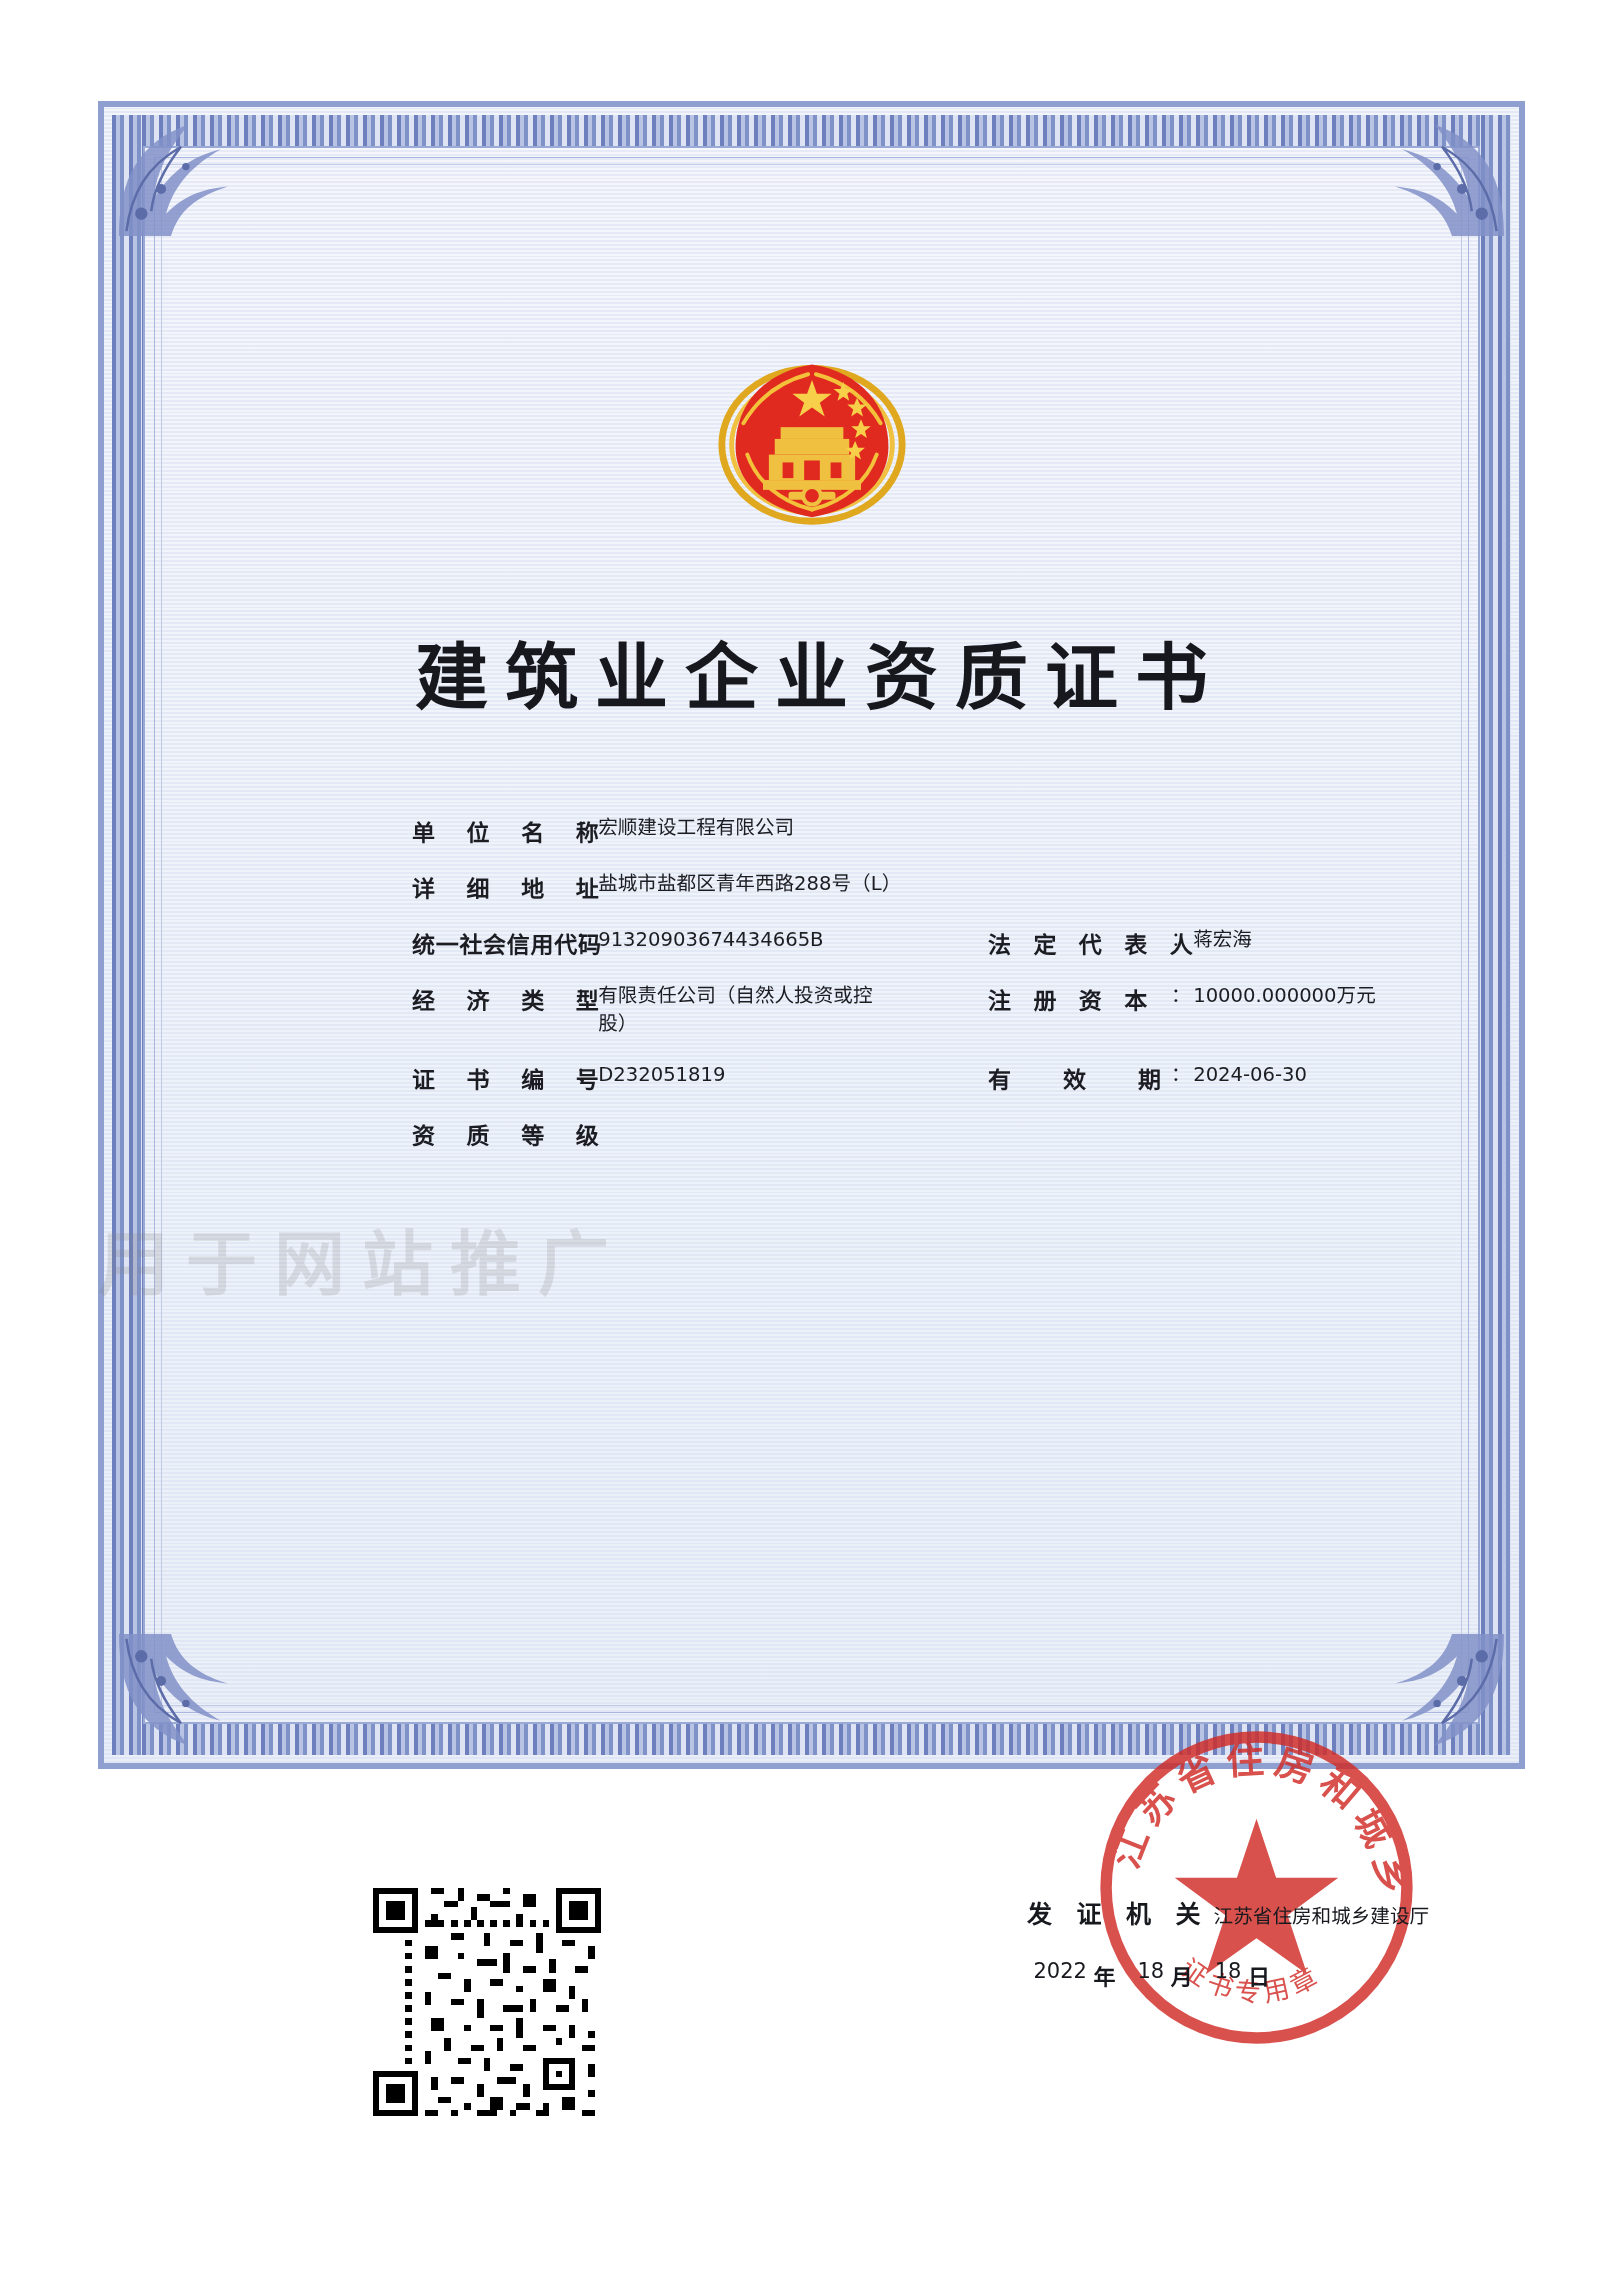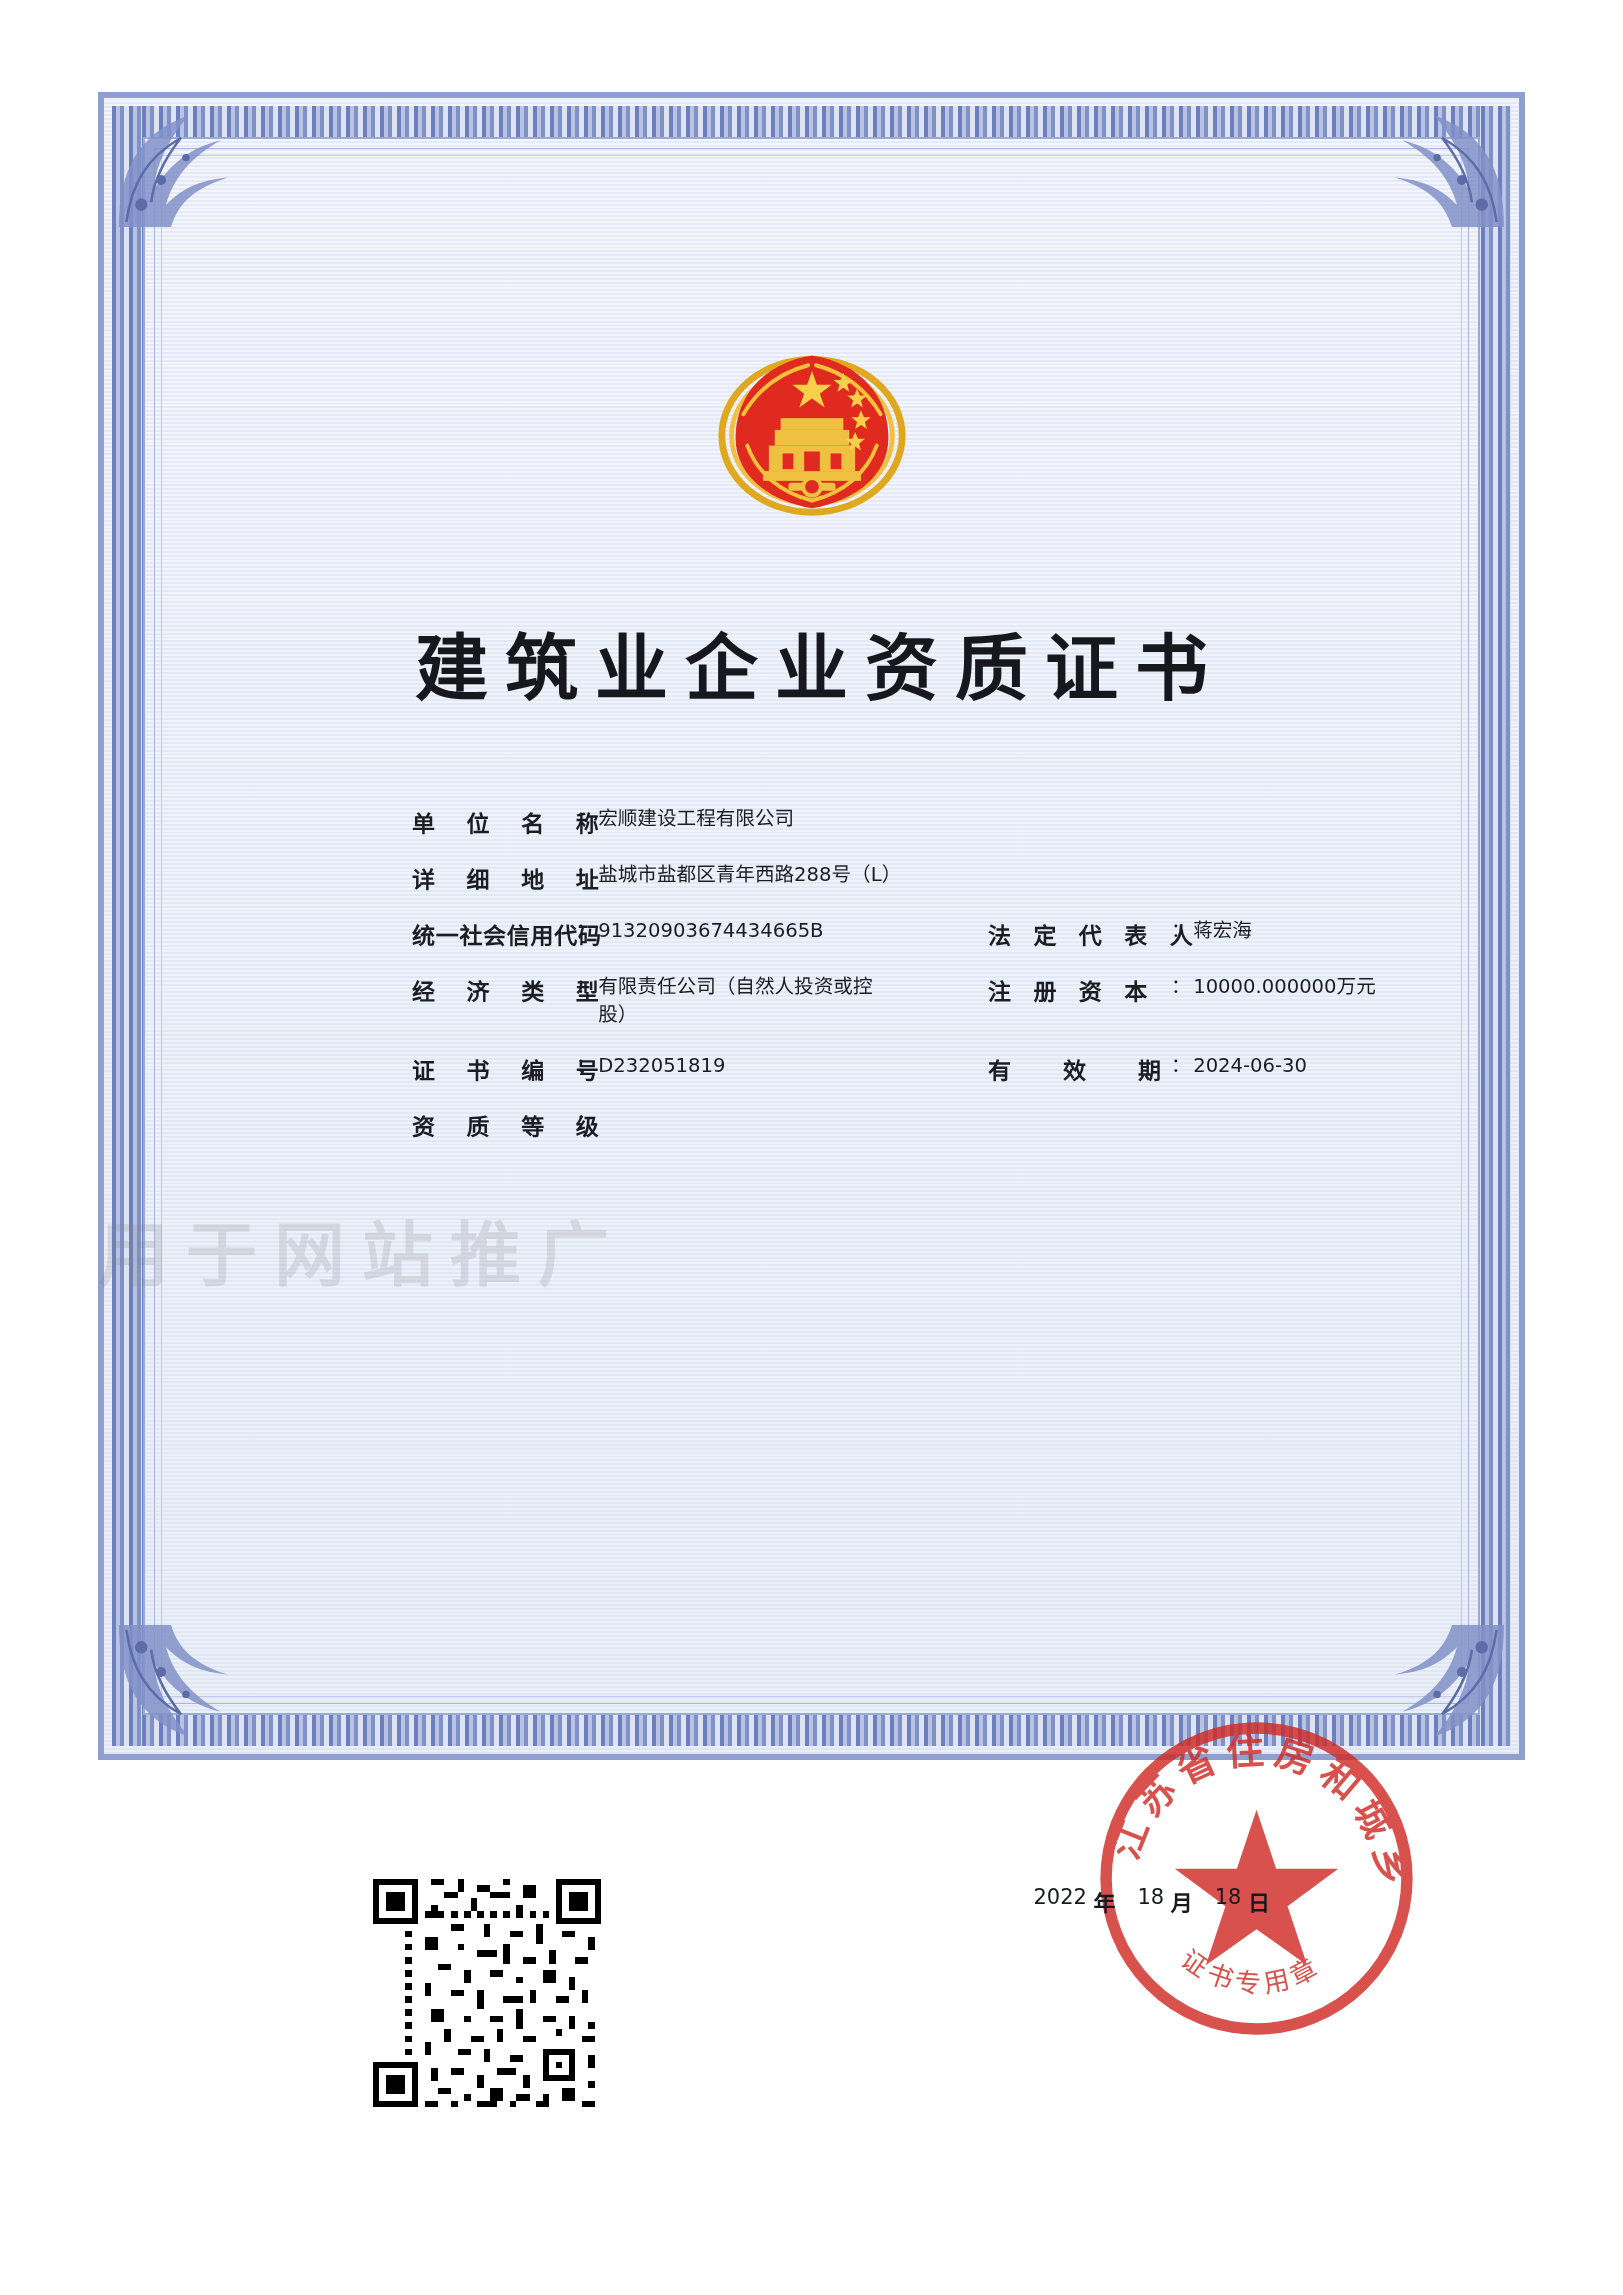--- a/index.html
+++ b/index.html
@@ -12,21 +12,21 @@
     height: 2295px;
     font-family: "Liberation Sans", "DejaVu Sans", sans-serif;
     position: relative;
     overflow: hidden;
   }
 
   
   .certificate {
     position: absolute;
     left: 98px;
-    top: 92px;
+    top: 101px;
     width: 1427px;
     height: 1668px;
     background:
       repeating-linear-gradient(0deg,
         rgba(255,255,255,0.0) 0px,
         rgba(255,255,255,0.0) 2px,
         rgba(215,222,240,0.55) 2px,
         rgba(215,222,240,0.55) 3.9px),
       linear-gradient(180deg, #f2f5fb 0%, #eef2fa 40%, #e9eef8 100%);
     box-sizing: border-box;
@@ -572,20 +572,24 @@
         <textPath href="#arcpath" startOffset="6%">江苏省住房和城乡建设厅</textPath>
       </text>
       <path id="arcpath2" d="M 36 128 A 70 70 0 0 0 164 128" fill="none"></path>
       <text font-family="DejaVu Sans, sans-serif" font-size="16" fill="#d12b26" letter-spacing="3">
         <textPath href="#arcpath2" startOffset="18%">证书专用章</textPath>
       </text>
     </svg>
   </div>
 
   <div class="issuer">
+    <div class="issuer-row">
+      <span class="issuer-lbl">发 证 机 关</span>
+      <span class="issuer-val">江苏省住房和城乡建设厅</span>
+    </div>
     <div class="date-row">
       <span class="num">2022</span>
       <span class="cn">年</span>
       <span class="num" style="margin-left:22px">18</span>
       <span class="cn">月</span>
       <span class="num" style="margin-left:22px">18</span>
       <span class="cn">日</span>
     </div>
   </div>
 

